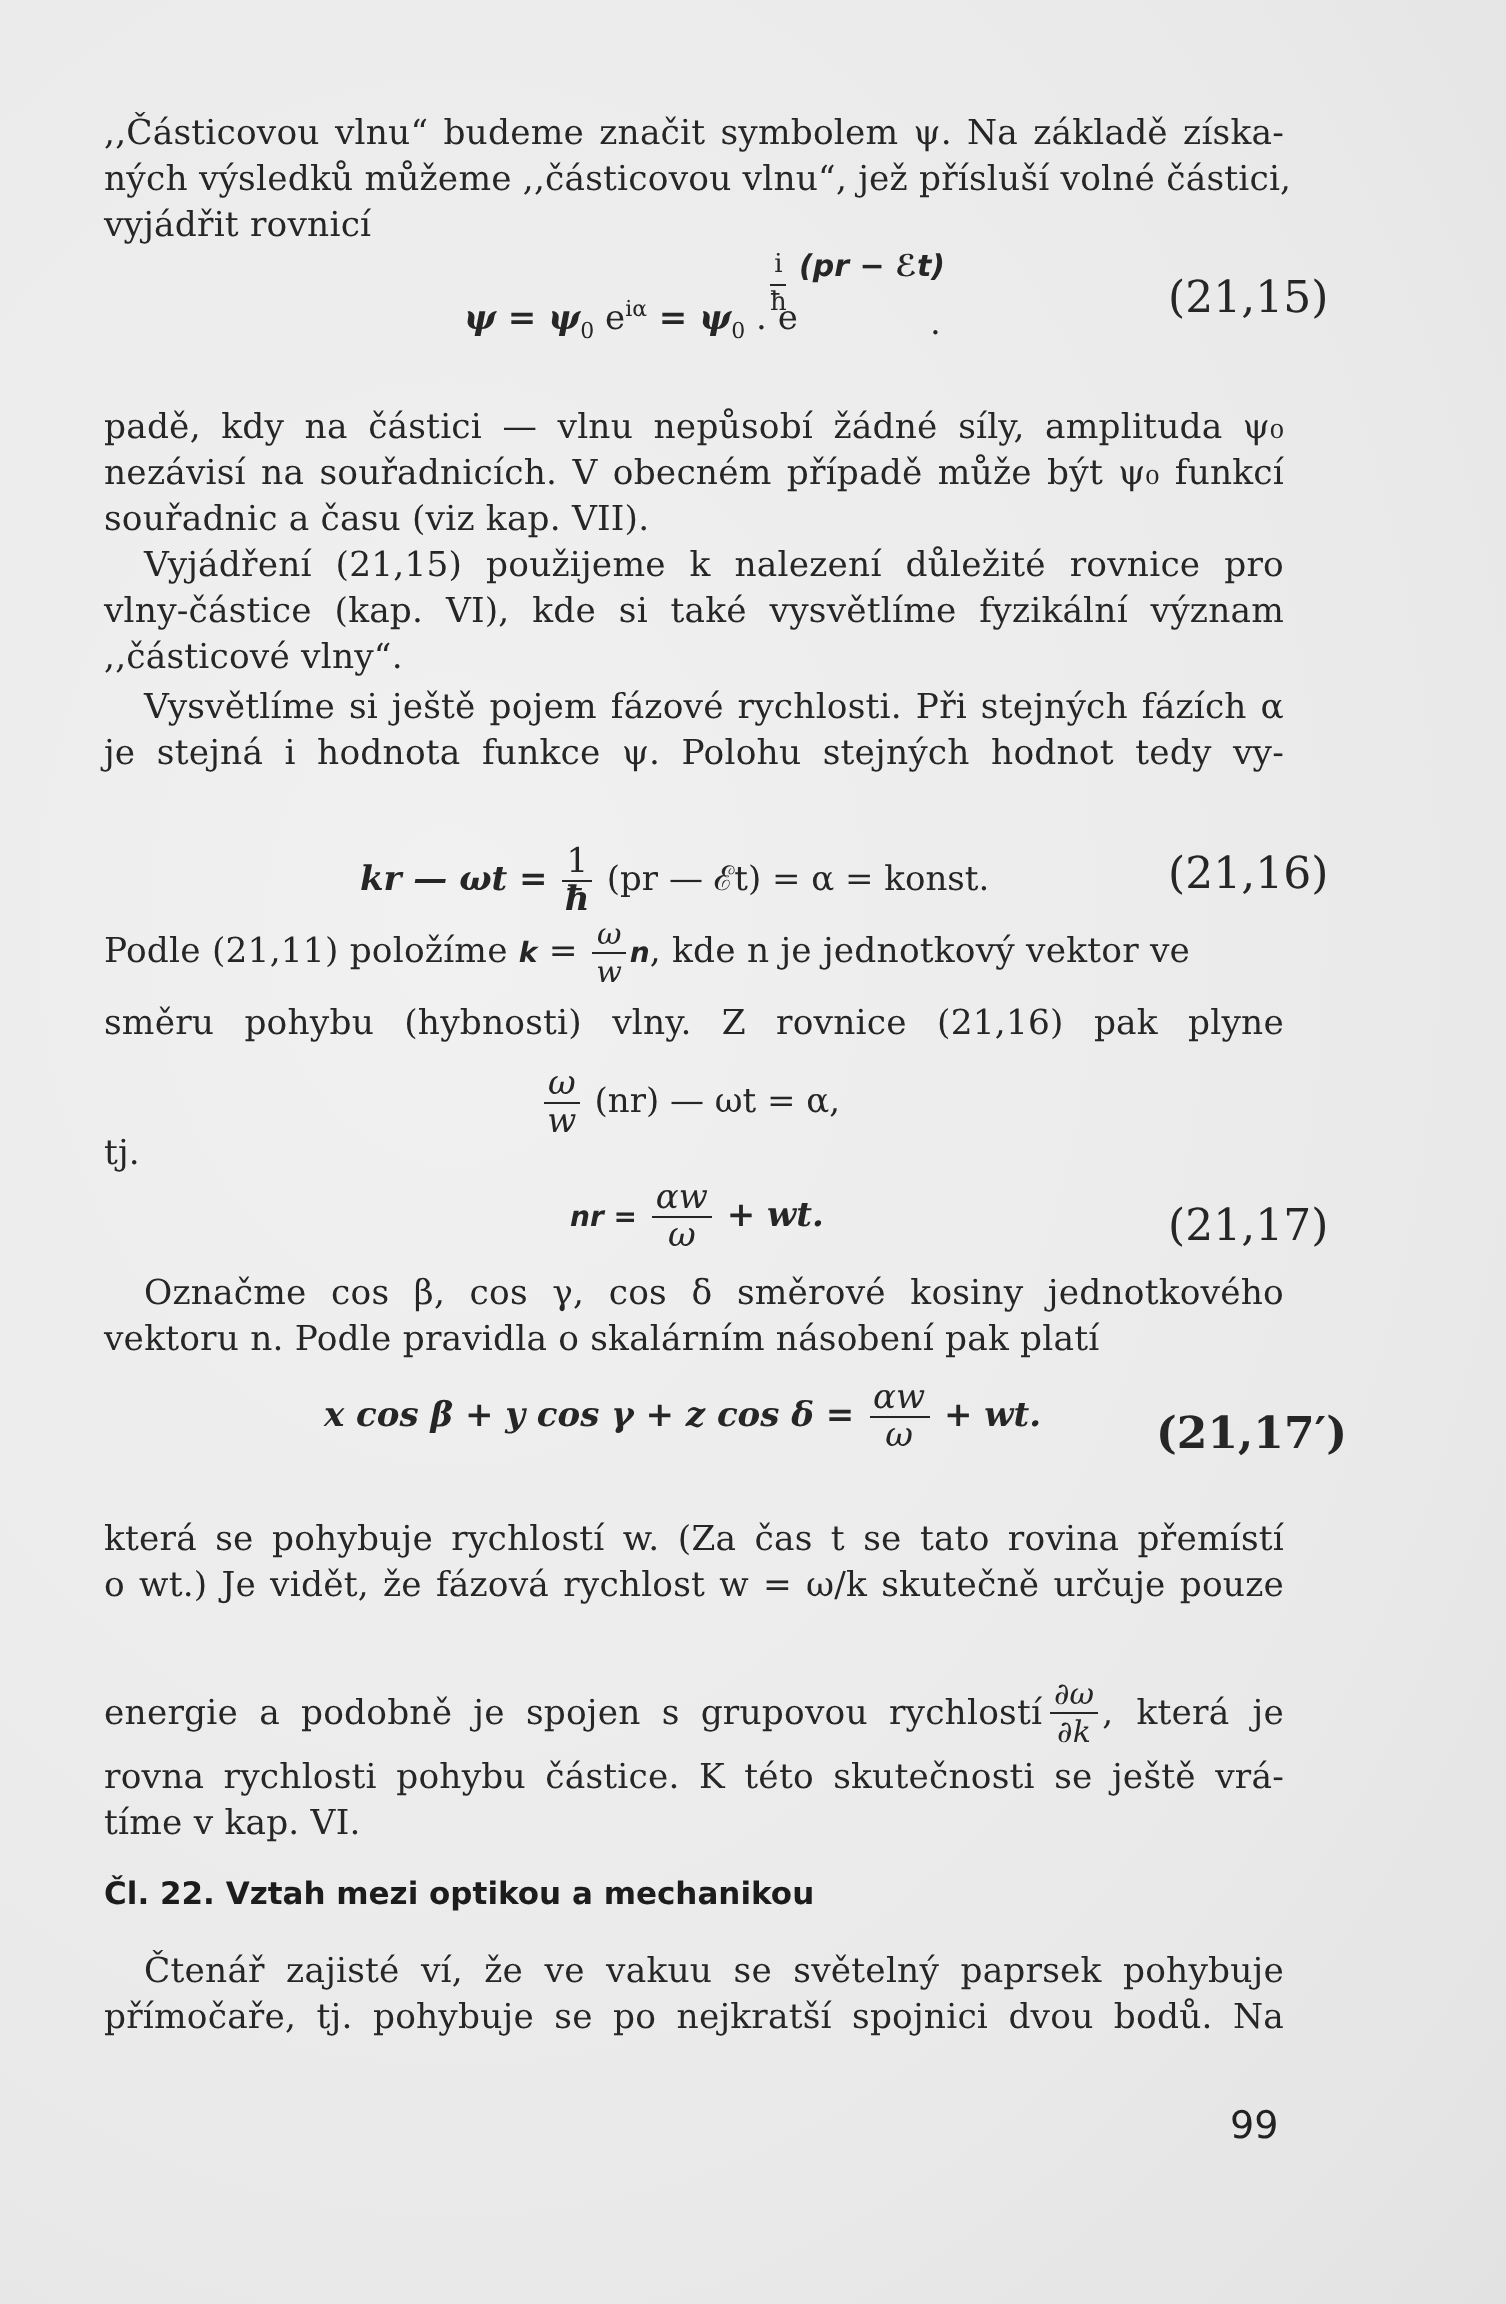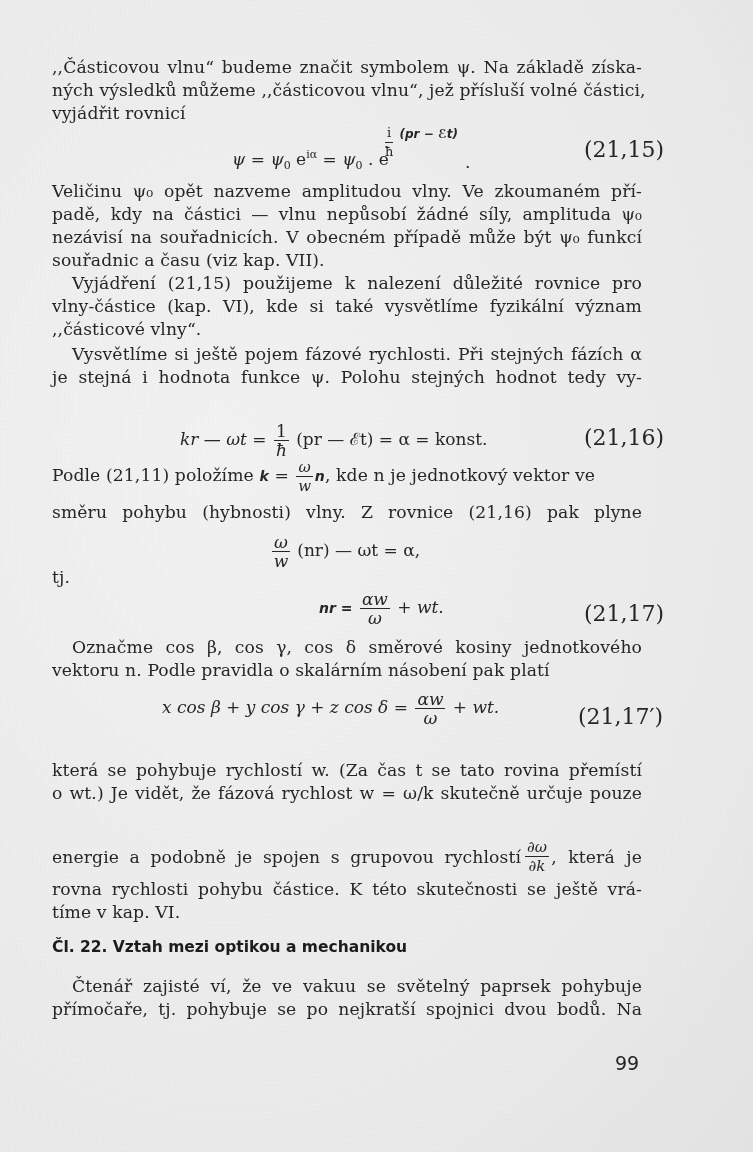--- a/index.html
+++ b/index.html
@@ -14,21 +14,21 @@
   .page { position: absolute; left: 0; top: 0; width: 633px; height: 1152px; }
   .line {
     position: absolute; left: 52px; width: 590px;
     font-size: 17.2px; letter-spacing: 0.1px; white-space: nowrap;
     line-height: 22px;
   }
   .just { text-align: justify; text-align-last: justify; }
   .indent { left: 72px; width: 570px; }
   .eq { position: absolute; font-size: 17px; white-space: nowrap; }
   .eqnum { position: absolute; font-size: 22px; white-space: nowrap; }
-  i, .it { font-style: italic; }
+  i, .it { font-style: italic; font-weight: bold; }
   b.vec { font-family: "DejaVu Sans", "Liberation Sans", sans-serif; font-weight: bold; font-style: italic; font-size: 14px; }
   .frac { display: inline-block; vertical-align: middle; text-align: center; margin: 0 2px; }
   .frac span { display: block; line-height: 18px; }
   .frac .num { border-bottom: 1px solid #262626; padding: 0 2px; }
   .heading {
     position: absolute; left: 52px; top: 938px;
     font-family: "DejaVu Sans", "Liberation Sans", sans-serif; font-weight: bold;
     font-size: 15.5px; color: #1c1c1c;
   }
   .pagenum {
@@ -46,29 +46,28 @@
 
   <div class="line just" style="top:56px">,,Částicovou vlnu“ budeme značit symbolem ψ. Na základě získa-</div>
   <div class="line just" style="top:79px">ných výsledků můžeme ,,částicovou vlnu“, jež přísluší volné částici,</div>
   <div class="line" style="top:102px">vyjádřit rovnicí</div>
 
   <div class="eq" style="left:383px; top:124px; font-size:13px; text-align:center;">
     <span class="frac" style="font-size:13px;">
       <span class="num">i</span>
       <span>ħ</span>
     </span>
-    <span style="font-family:'DejaVu Sans',sans-serif; font-style:italic; font-weight:bold; font-size:12px; vertical-align:8px;">(pr − ℰt)</span>
+    <span style="font-family:'DejaVu Sans',sans-serif; font-style:italic; font-weight:bold; font-size:15px; vertical-align:8px;">(pr − ℰt)</span>
   </div>
   <div class="eq" style="left:232px; top:148px;">
     <i>ψ = ψ</i><sub>0</sub><span> e</span><sup>iα</sup><i> = ψ</i><sub>0</sub><span> . e</span>
   </div>
   <div class="eq" style="left:465px; top:152px;">.</div>
   <div class="eqnum" style="left:584px; top:137px;">(21,15)</div>
 
-  <div class="line just" style="top:180px">Veličinu ψ₀ opět nazveme amplitudou vlny. Ve zkoumaném pří-</div>
   <div class="line just" style="top:203px">padě, kdy na částici — vlnu nepůsobí žádné síly, amplituda ψ₀</div>
   <div class="line just" style="top:226px">nezávisí na souřadnicích. V obecném případě může být ψ₀ funkcí</div>
   <div class="line" style="top:249px">souřadnic a času (viz kap. VII).</div>
 
   <div class="line just indent" style="top:272px">Vyjádření (21,15) použijeme k nalezení důležité rovnice pro</div>
   <div class="line just" style="top:295px">vlny-částice (kap. VI), kde si také vysvětlíme fyzikální význam</div>
   <div class="line" style="top:318px">,,částicové vlny“.</div>
 
   <div class="line just indent" style="top:343px">Vysvětlíme si ještě pojem fázové rychlosti. Při stejných fázích α</div>
   <div class="line just" style="top:366px">je stejná i hodnota funkce ψ. Polohu stejných hodnot tedy vy-</div>
@@ -90,42 +89,42 @@
 
   <div class="eq" style="left:270px; top:533px;">
     <span class="frac" style="font-style:italic;">
       <span class="num">ω</span>
       <span>w</span>
     </span>
     <span>(nr) — ωt = α,</span>
   </div>
   <div class="line" style="top:566px">tj.</div>
 
-  <div class="eq" style="left:285px; top:590px;margin-left:34px;">
+  <div class="eq" style="left:285px; top:590px;">
     <b class="vec">nr =</b>
     <span class="frac" style="font-style:italic;">
       <span class="num">αw</span>
       <span>ω</span>
     </span>
     <i>+ wt.</i>
   </div>
   <div class="eqnum" style="left:584px; top:601px;">(21,17)</div>
 
   <div class="line just indent" style="top:636px">Označme cos β, cos γ, cos δ směrové kosiny jednotkového</div>
   <div class="line" style="top:659px">vektoru n. Podle pravidla o skalárním násobení pak platí</div>
 
   <div class="eq" style="left:162px; top:690px;">
     <i>x cos β + y cos γ + z cos δ =</i>
     <span class="frac" style="font-style:italic;">
       <span class="num">αw</span>
       <span>ω</span>
     </span>
     <i>+ wt.</i>
   </div>
-  <div class="eqnum" style="left:578px; top:704px;">(21,17′)</div>
+  <div class="eqnum" style="left:578px; top:704px;font-weight:bold;">(21,17′)</div>
 
   <div class="line just" style="top:782px">o wt.) Je vidět, že fázová rychlost w = ω/k skutečně určuje pouze</div>
   <div class="line just" style="top:759px">která se pohybuje rychlostí w. (Za čas t se tato rovina přemístí</div>
   <div class="line" style="top:838px; display:flex; justify-content:space-between; align-items:center;">
     <span style="word-spacing:5px;">energie a podobně je spojen s grupovou rychlostí</span>
     <span style="display:flex; align-items:center;">
       <span class="frac" style="font-style:italic; font-size:15px;">
         <span class="num">∂ω</span>
         <span>∂k</span>
       </span>

